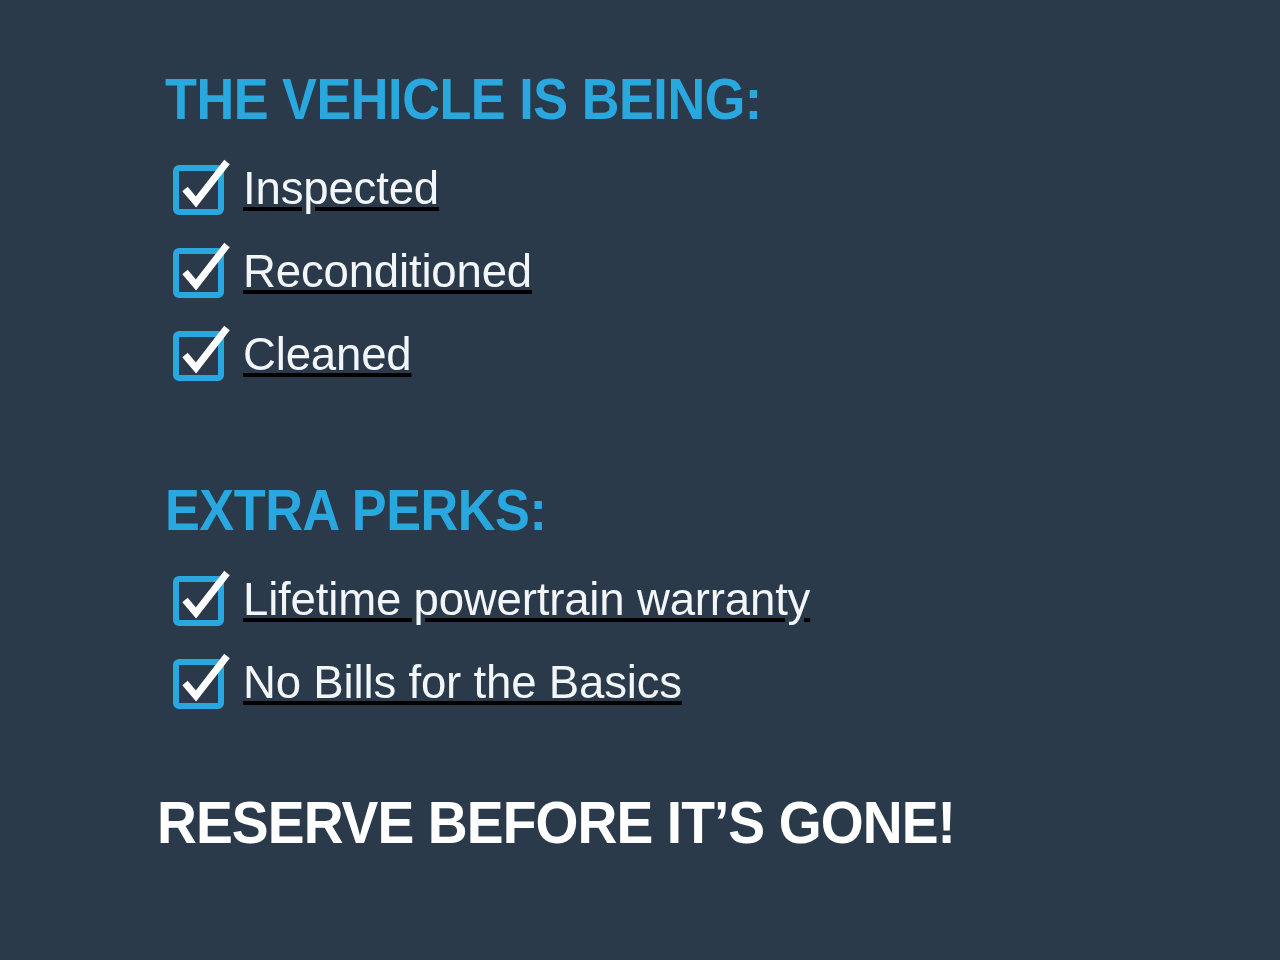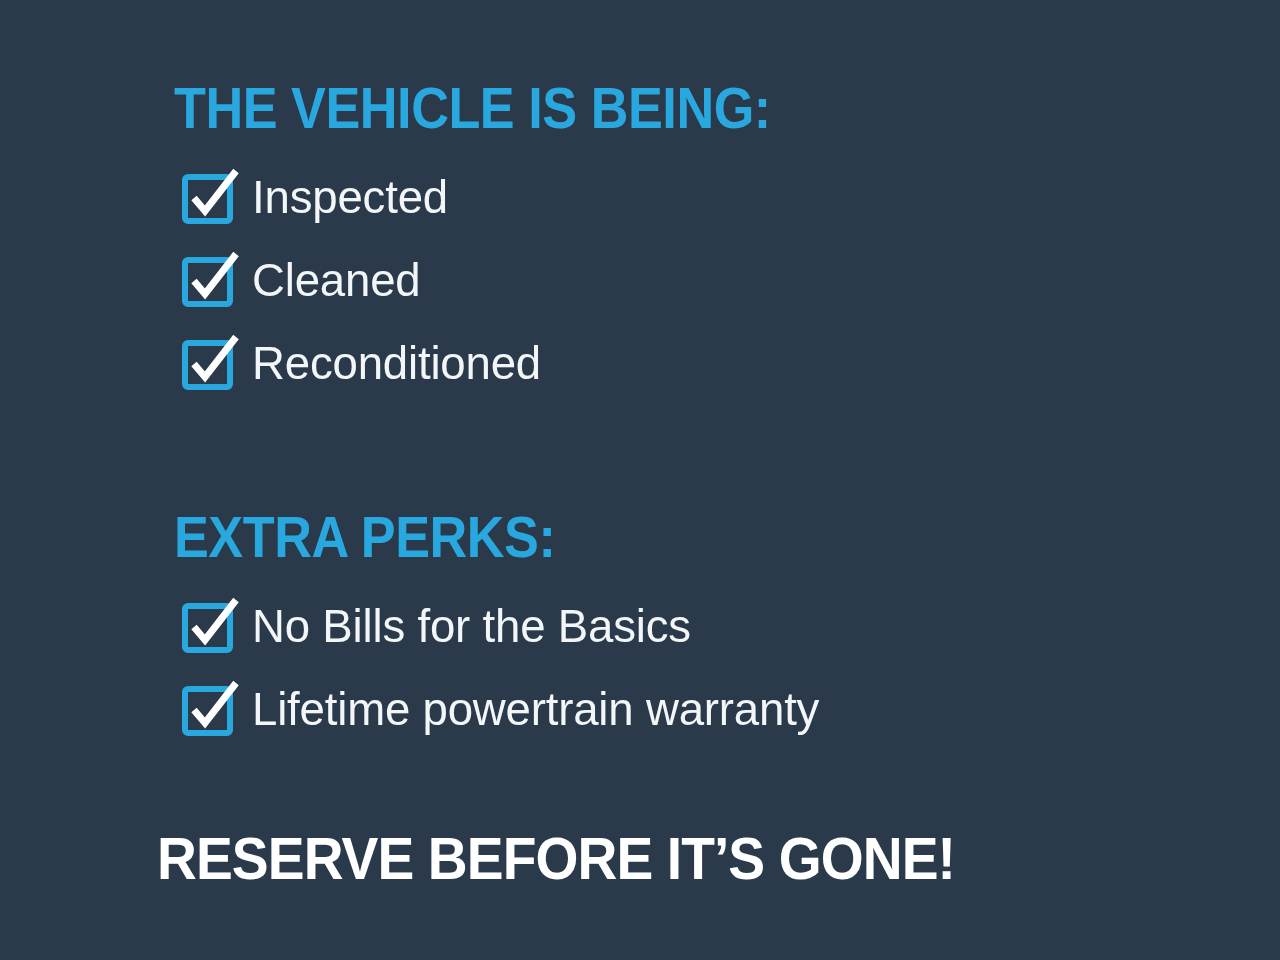--- a/index.html
+++ b/index.html
@@ -38,27 +38,28 @@
     font-size: 58px;
     line-height: 1.0;
     letter-spacing: -0.5px;
     transform: scaleX(0.90);
     transform-origin: left center;
     white-space: nowrap;
     margin: 0;
     padding: 0;
   }
 
-  .section-block { margin: 17px; padding: 0; }
+  .section-block { margin: 8px; padding: 0; }
 
   
   .check-list {
     list-style: none;
     margin: 0;
     padding: 0;
+    text-decoration: underline;
   }
 
   .check-item {
     display: flex;
     align-items: center;
     height: 83px;
     margin: 0;
     padding: 0;
   }
 
@@ -137,31 +138,31 @@
           <span class="item-label">Inspected</span>
         </li>
 
         <li class="check-item">
           <span class="checkbox">
             <svg viewBox="0 0 56 56" xmlns="http://www.w3.org/2000/svg">
               <rect x="3" y="8" width="45" height="44" rx="3" ry="3" fill="none" stroke="#29a8e0" stroke-width="6"></rect>
               <path d="M 12 29 L 23 42 L 54 2" fill="none" stroke="#ffffff" stroke-width="7" stroke-linecap="butt" stroke-linejoin="miter"></path>
             </svg>
           </span>
+          <span class="item-label">Reconditioned</span>
+        </li>
+
+        <li class="check-item">
+          <span class="checkbox">
+            <svg viewBox="0 0 56 56" xmlns="http://www.w3.org/2000/svg">
+              <rect x="3" y="8" width="45" height="44" rx="3" ry="3" fill="none" stroke="#29a8e0" stroke-width="6"></rect>
+              <path d="M 12 29 L 23 42 L 54 2" fill="none" stroke="#ffffff" stroke-width="7" stroke-linecap="butt" stroke-linejoin="miter"></path>
+            </svg>
+          </span>
           <span class="item-label">Cleaned</span>
-        </li>
-
-        <li class="check-item">
-          <span class="checkbox">
-            <svg viewBox="0 0 56 56" xmlns="http://www.w3.org/2000/svg">
-              <rect x="3" y="8" width="45" height="44" rx="3" ry="3" fill="none" stroke="#29a8e0" stroke-width="6"></rect>
-              <path d="M 12 29 L 23 42 L 54 2" fill="none" stroke="#ffffff" stroke-width="7" stroke-linecap="butt" stroke-linejoin="miter"></path>
-            </svg>
-          </span>
-          <span class="item-label">Reconditioned</span>
         </li>
 
       </ul>
     </div>
 
     <div class="gap-section"></div>
 
     <div class="section-block">
       <h2 class="section-heading">EXTRA PERKS:</h2>
 
@@ -170,31 +171,31 @@
       <ul class="check-list">
 
 
         <li class="check-item">
           <span class="checkbox">
             <svg viewBox="0 0 56 56" xmlns="http://www.w3.org/2000/svg">
               <rect x="3" y="8" width="45" height="44" rx="3" ry="3" fill="none" stroke="#29a8e0" stroke-width="6"></rect>
               <path d="M 12 29 L 23 42 L 54 2" fill="none" stroke="#ffffff" stroke-width="7" stroke-linecap="butt" stroke-linejoin="miter"></path>
             </svg>
           </span>
+          <span class="item-label">Lifetime powertrain warranty</span>
+        </li>
+
+        <li class="check-item">
+          <span class="checkbox">
+            <svg viewBox="0 0 56 56" xmlns="http://www.w3.org/2000/svg">
+              <rect x="3" y="8" width="45" height="44" rx="3" ry="3" fill="none" stroke="#29a8e0" stroke-width="6"></rect>
+              <path d="M 12 29 L 23 42 L 54 2" fill="none" stroke="#ffffff" stroke-width="7" stroke-linecap="butt" stroke-linejoin="miter"></path>
+            </svg>
+          </span>
           <span class="item-label">No Bills for the Basics</span>
-        </li>
-
-        <li class="check-item">
-          <span class="checkbox">
-            <svg viewBox="0 0 56 56" xmlns="http://www.w3.org/2000/svg">
-              <rect x="3" y="8" width="45" height="44" rx="3" ry="3" fill="none" stroke="#29a8e0" stroke-width="6"></rect>
-              <path d="M 12 29 L 23 42 L 54 2" fill="none" stroke="#ffffff" stroke-width="7" stroke-linecap="butt" stroke-linejoin="miter"></path>
-            </svg>
-          </span>
-          <span class="item-label">Lifetime powertrain warranty</span>
         </li>
 
       </ul>
     </div>
 
     <div class="gap-before-cta"></div>
 
     <h1 class="cta">RESERVE BEFORE IT’S GONE!</h1>
 
   </div>

